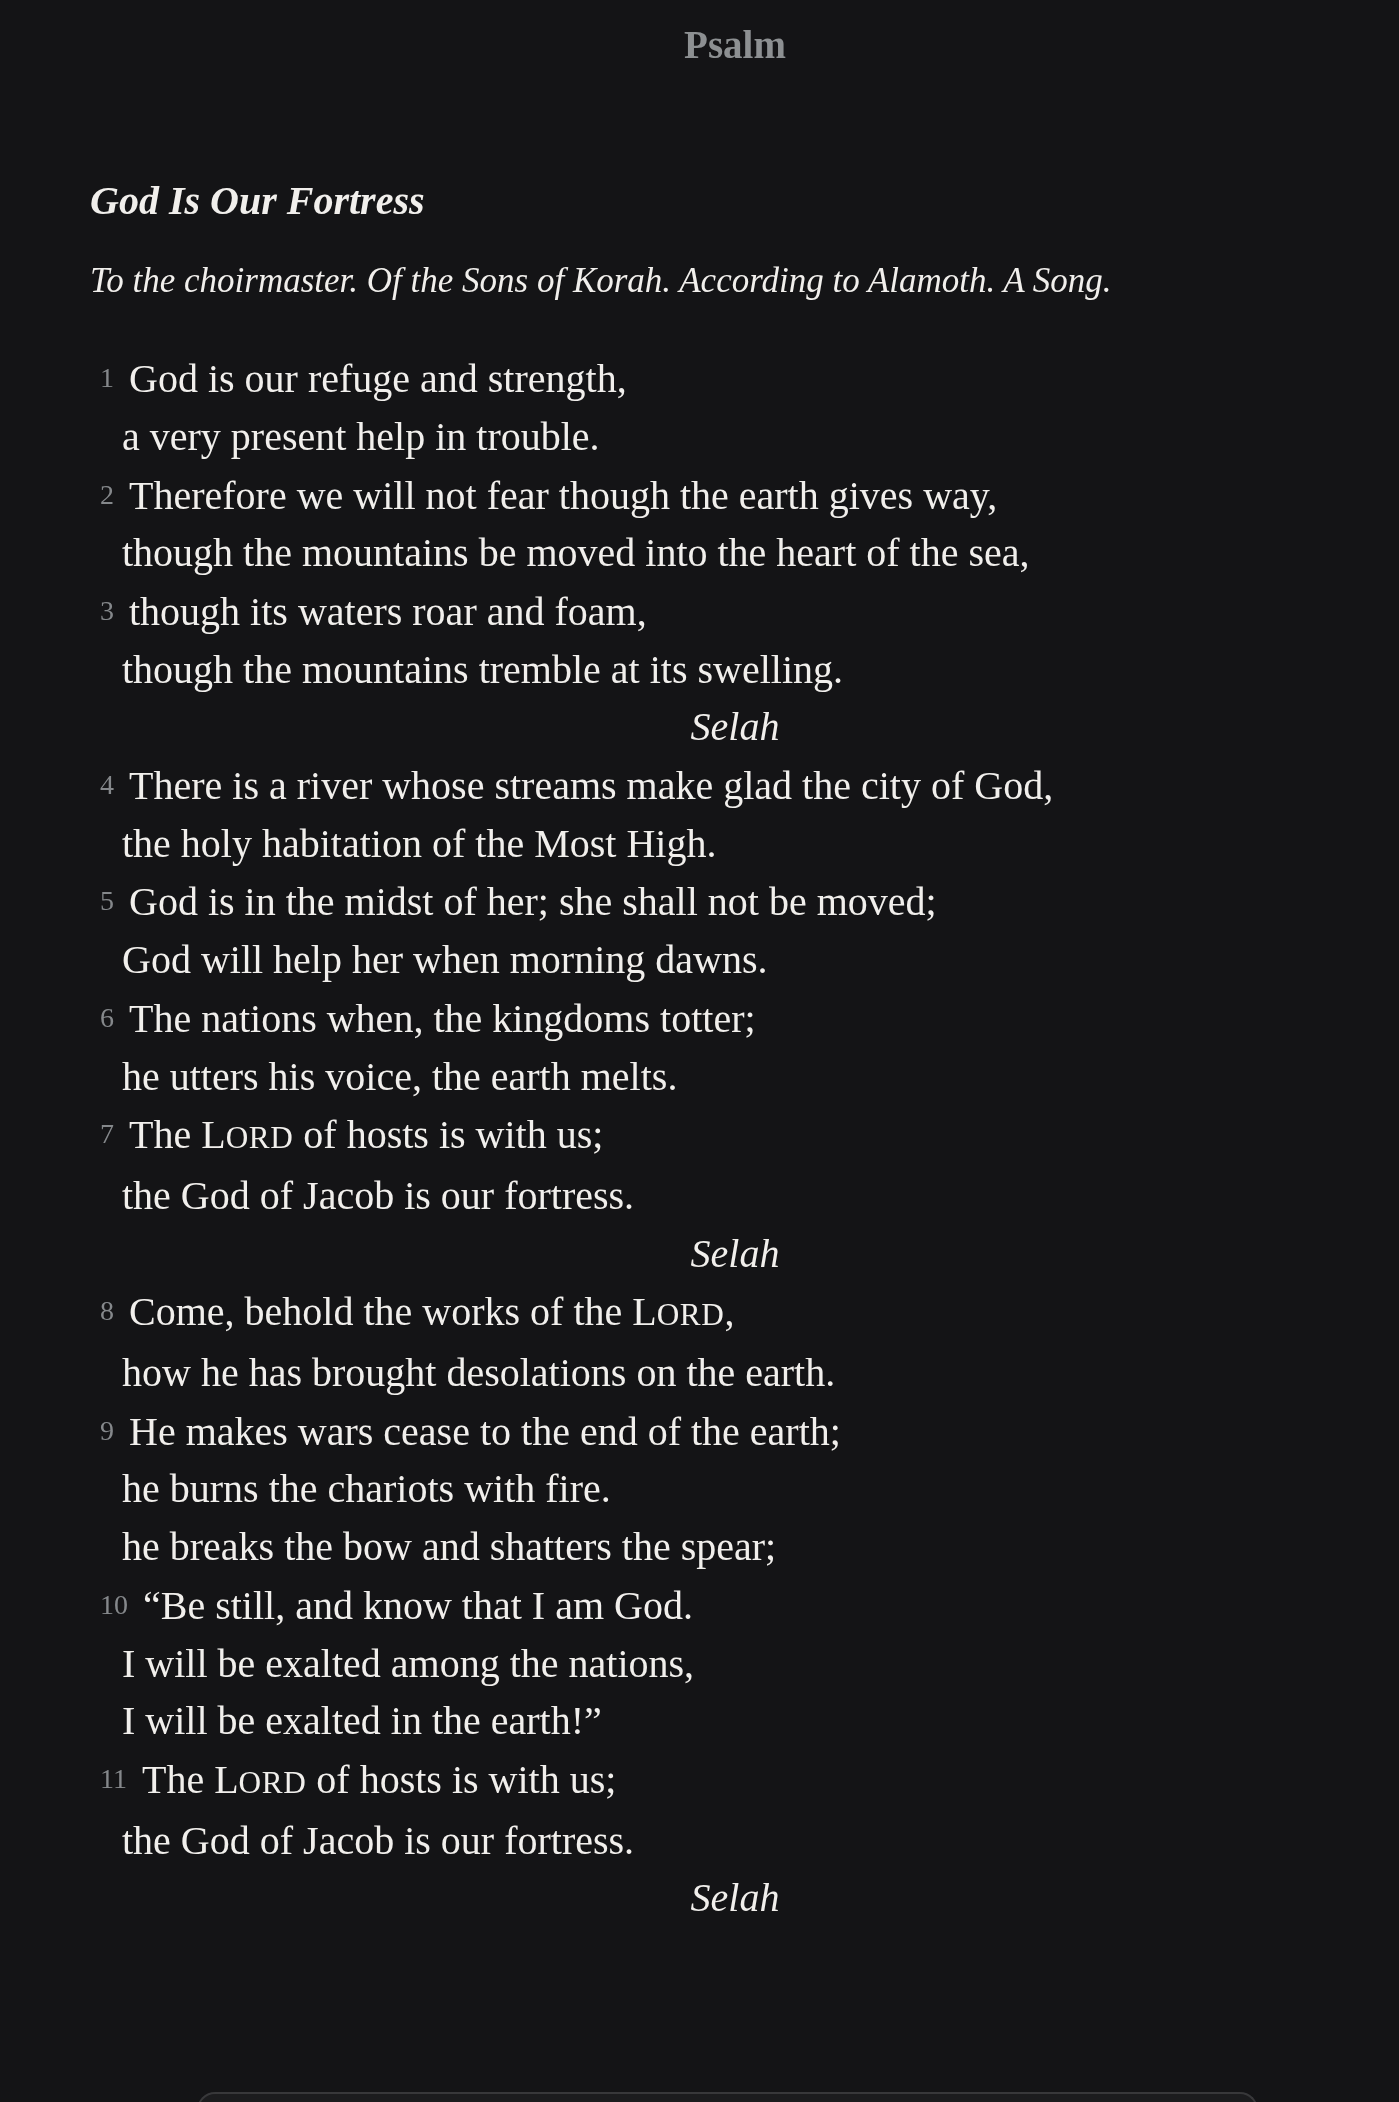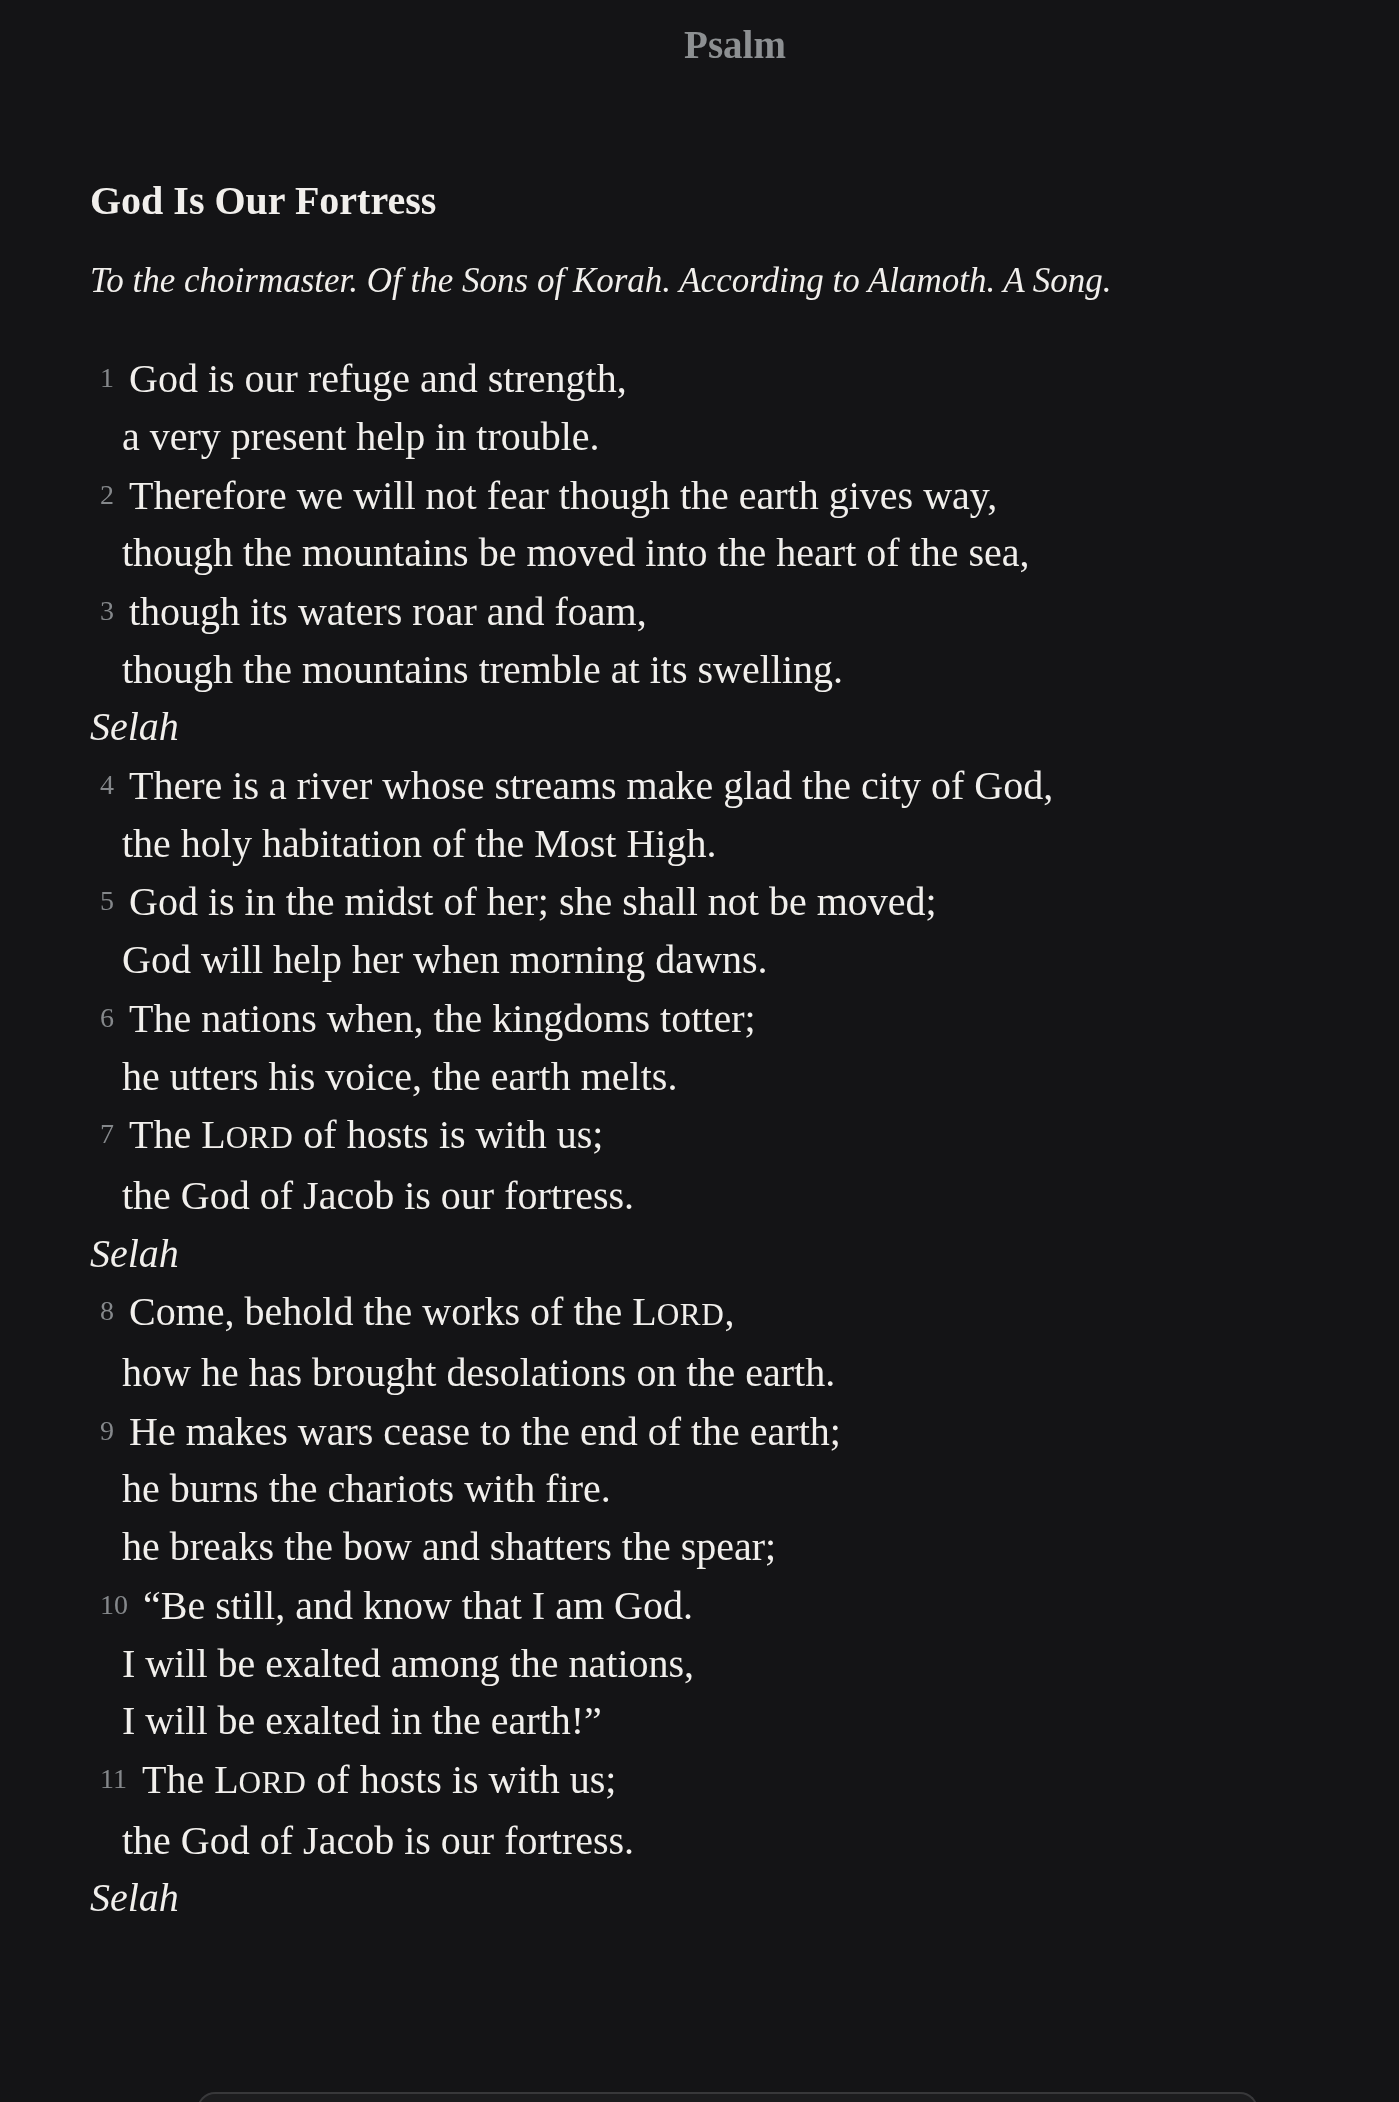--- a/index.html
+++ b/index.html
@@ -44,20 +44,21 @@
     line-height: 1;
     font-weight: bold;
     color: var(--chapter-number-color, #faf9f7);
     letter-spacing: 2px;
   }
   .section-title {
     margin: 117px 0 0 0;
     font-size: 40px;
     line-height: 1;
     font-weight: bold;
+    font-style: italic;
     color: var(--body-text, #f1efec);
   }
   .superscription {
     margin: 41px 0 16px 0;
     font-size: 35px;
     line-height: 1.06;
     font-style: italic;
     color: var(--body-text, #f1efec);
   }
   .poem {
@@ -67,21 +68,21 @@
   .line {
     line-height: 57.7px;
     padding-left: 32px;  
     white-space: nowrap;
   }
   .line.numbered {
     padding-left: 10px;  
   }
   .line.selah {
     padding-left: 0;
-    text-align: left;
+    text-align: center;
     font-style: italic;
   }
   .vnum {
     font-size: 28px;
     color: var(--verse-number, #85888b);
     margin-right: 15px;
     vertical-align: 5px;
   }
   .divine-name-rest {
     font-size: 0.78em;

